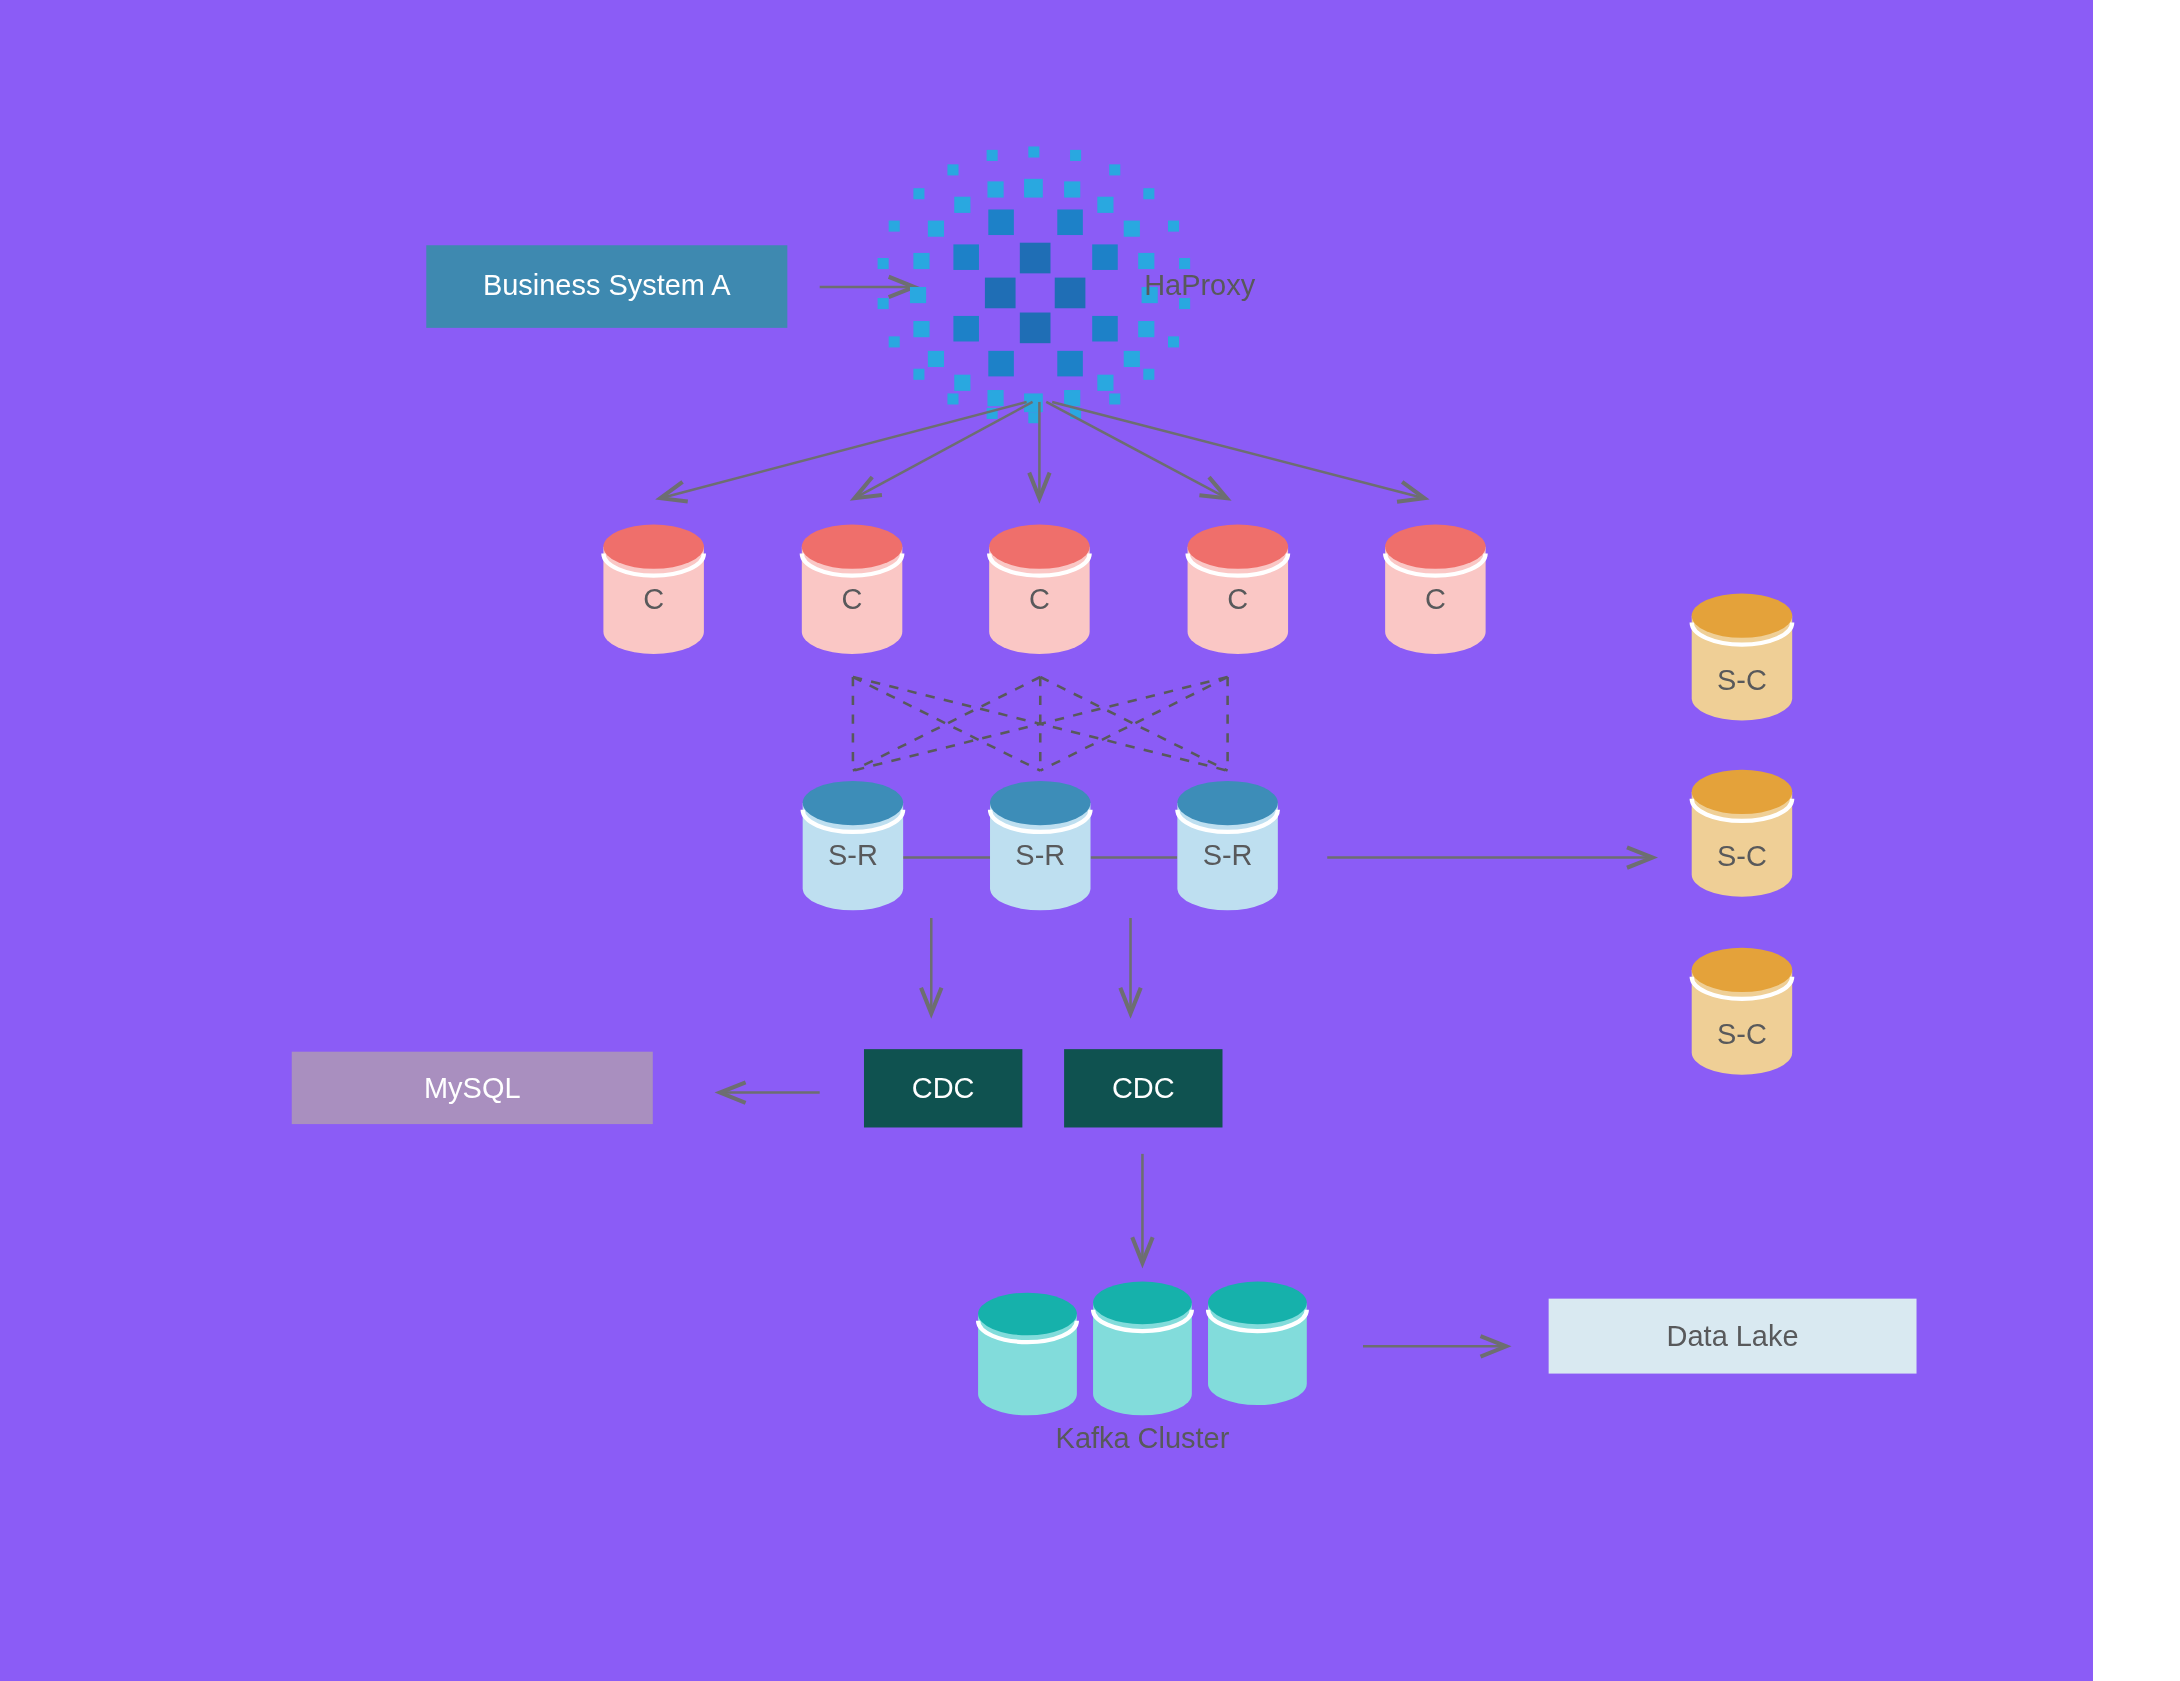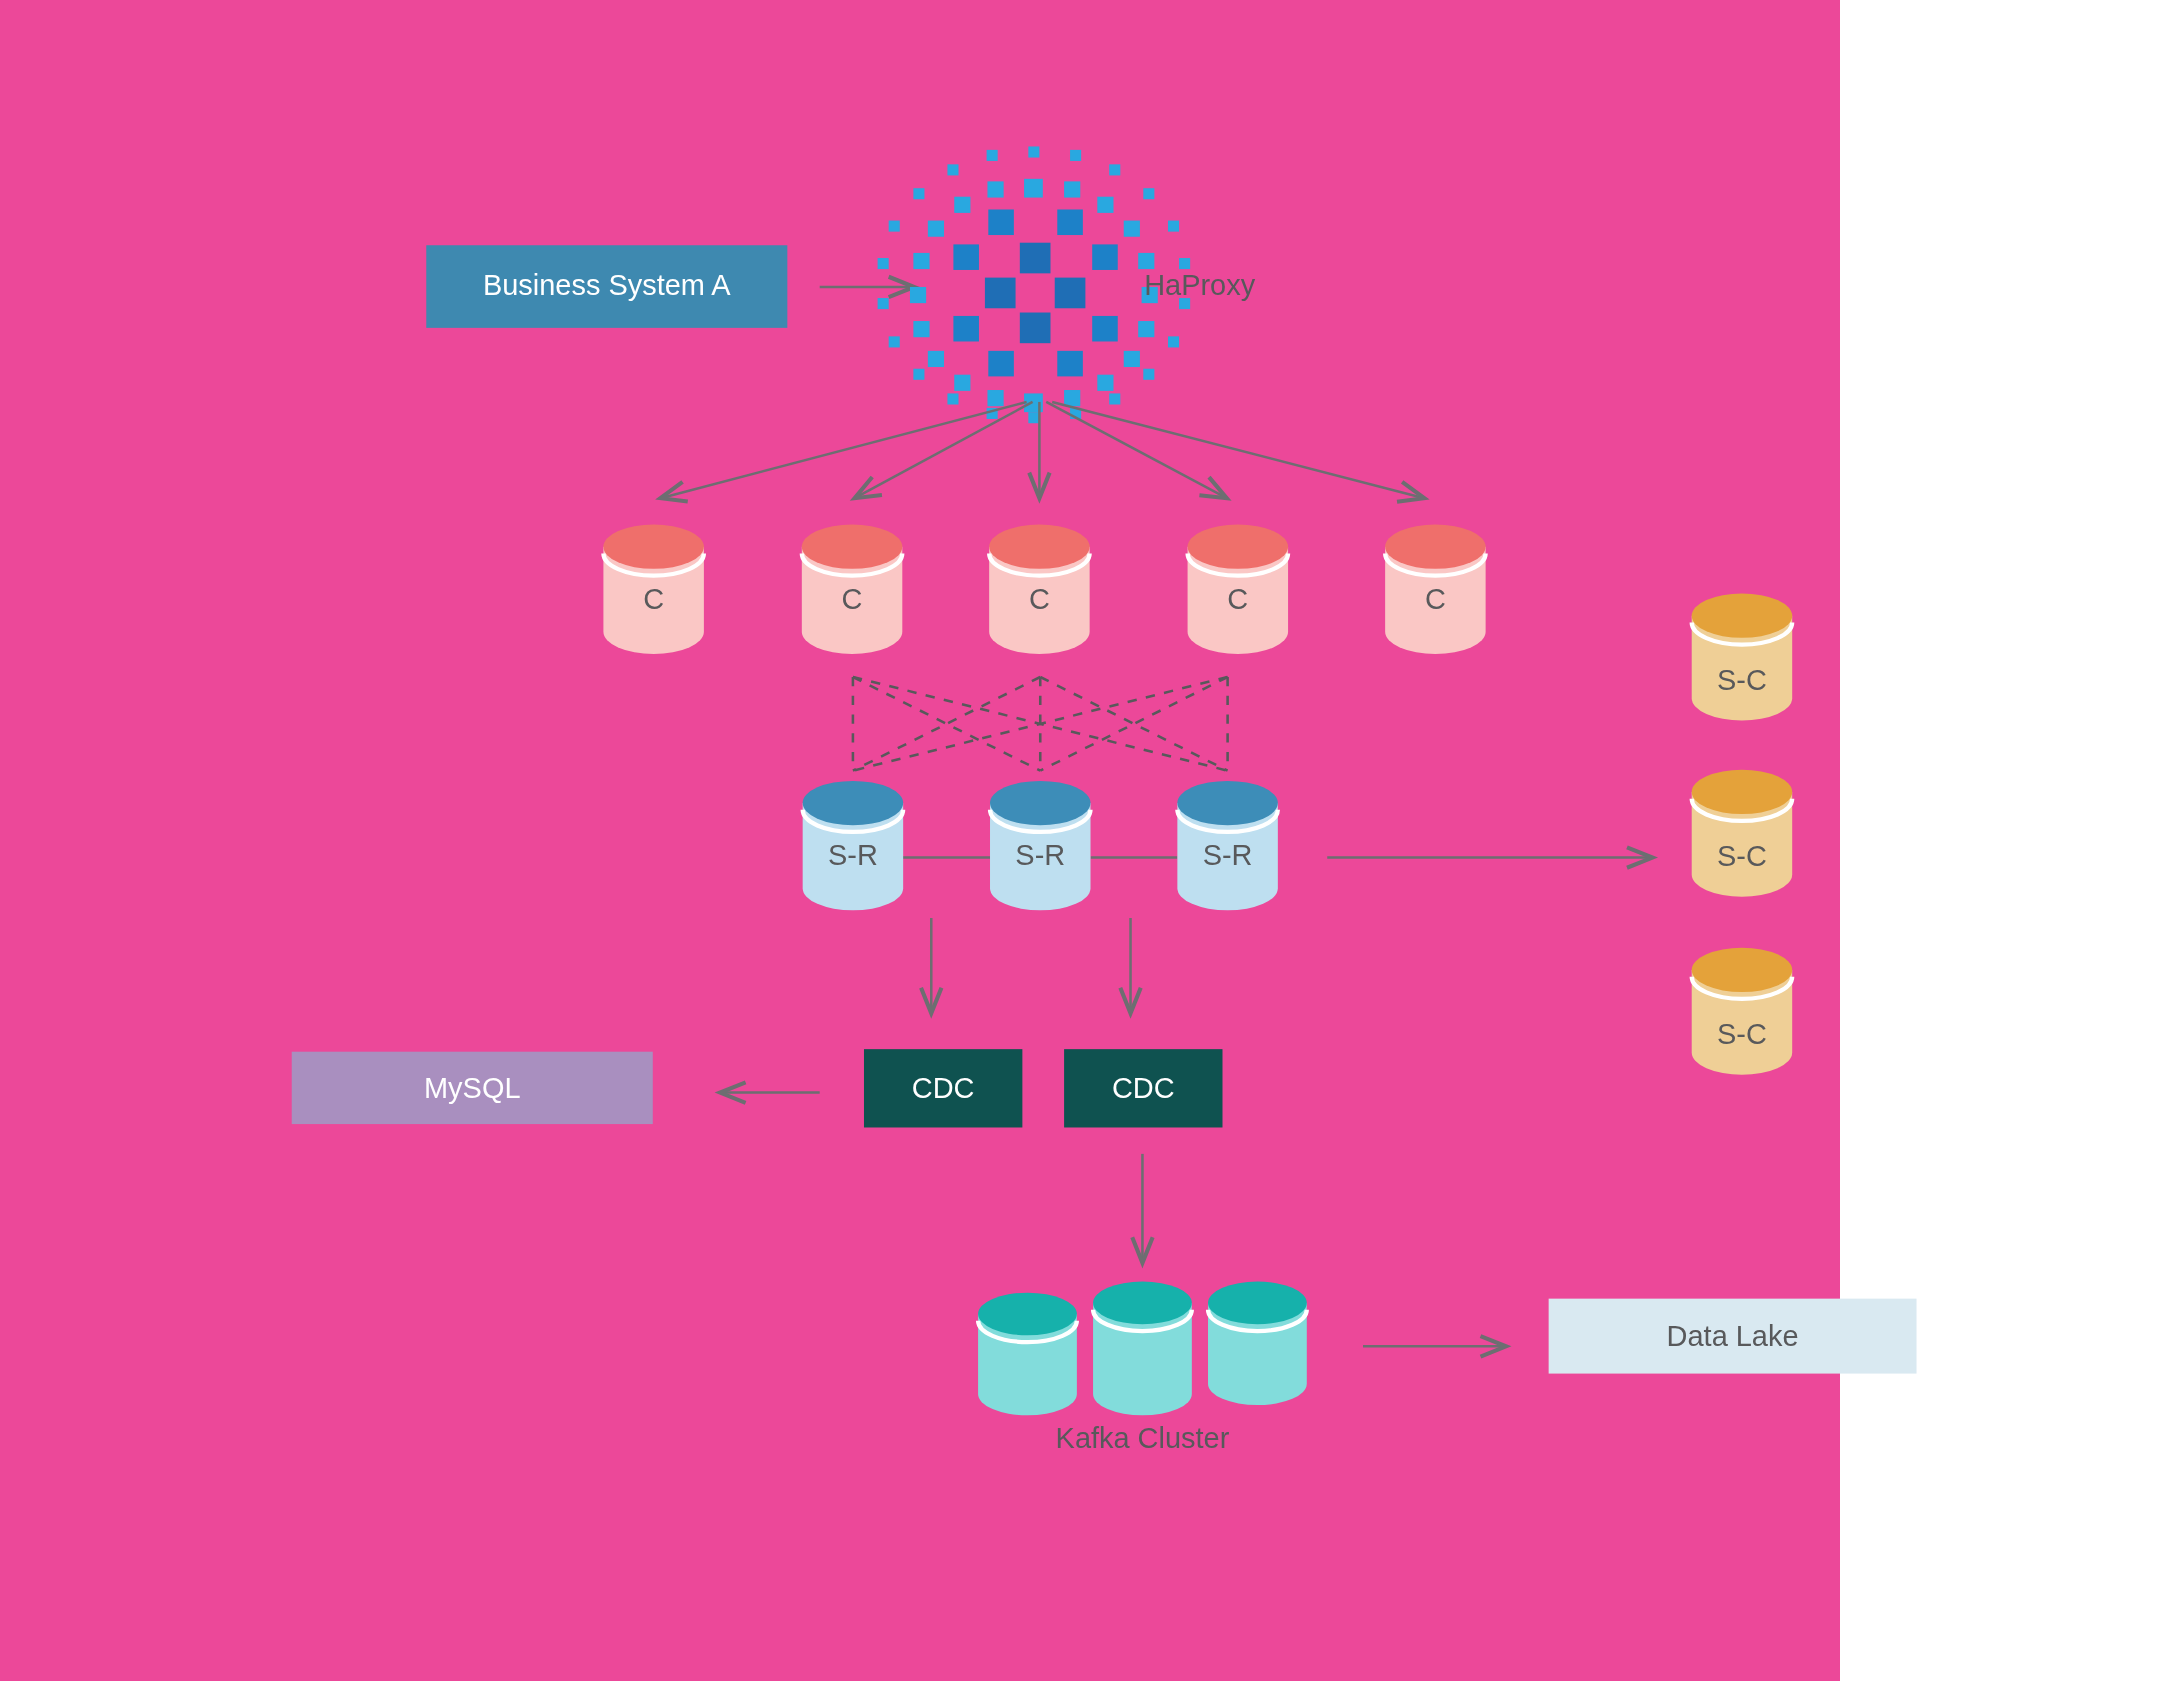--- a/index.html
+++ b/index.html
@@ -8,23 +8,23 @@
     background: #ffffff;
   }
   body {
     width: 2181px;
     height: 1681px;
     font-family: "Liberation Sans", sans-serif;
     overflow: hidden;
   }
   #diagram-root {
     position: relative;
-    width: 1840px;
+    width: 2093px;
     height: 1681px;
-    background: #ec4899;
+    background: #8b5cf6;
   }
   svg.canvas {
     position: absolute;
     top: 0;
     left: 0;
     width: 2181px;
     height: 1681px;
   }
   .node-label {
     font-family: "Liberation Sans", sans-serif;

